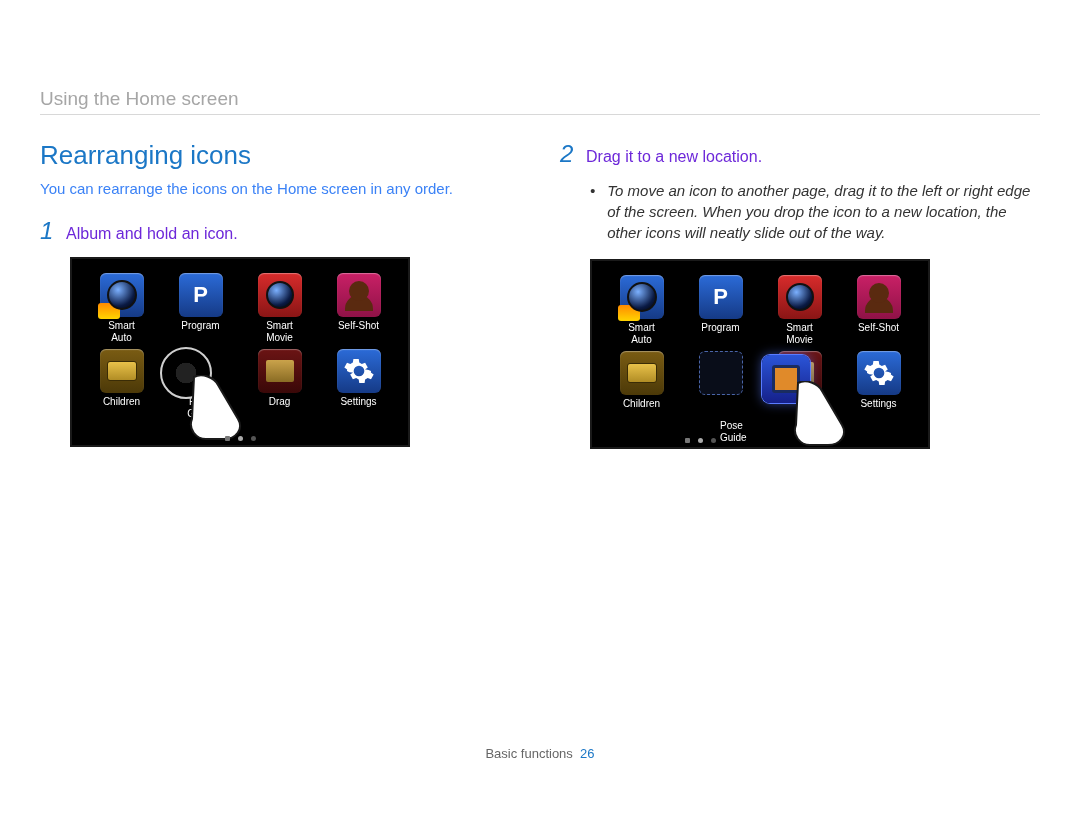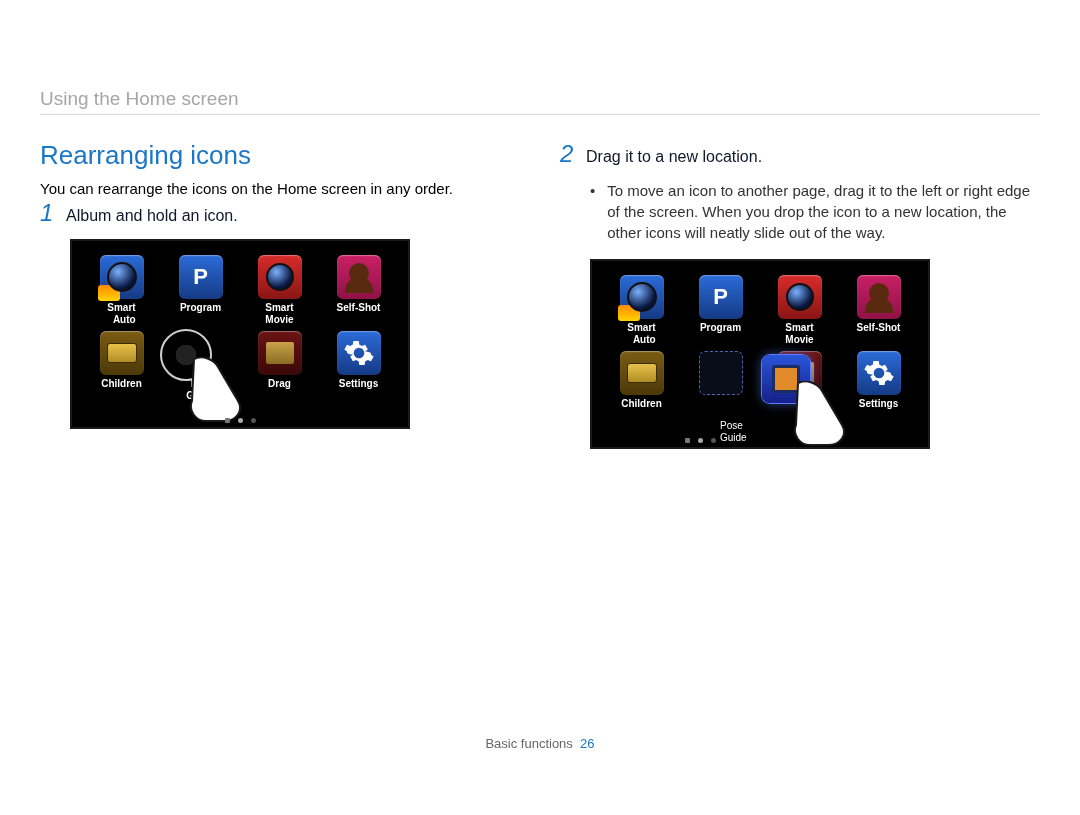--- a/index.html
+++ b/index.html
@@ -36,47 +36,49 @@
   }
   .col { flex: 1; }
   .section-title {
     font-size: 26px;
     color: #1b77c6;
     font-weight: 400;
     margin-bottom: 8px;
   }
   .body-text {
     font-size: 15px;
-    color: #000000;
+    color: #3b82f6;
+    margin-bottom: 18px;
     line-height: 1.35;
   }
   .step {
     display: flex;
     align-items: baseline;
     gap: 10px;
     margin-bottom: 12px;
   }
   .step-num {
     font-size: 24px;
     color: #1b77c6;
     font-style: italic;
     font-weight: 300;
     min-width: 16px;
   }
   .step-text {
     font-size: 16px;
-    color: #0f172a;
+    color: #6d28d9;
   }
   .bullet {
     display: flex;
     gap: 10px;
     font-size: 15px;
     color: #333;
     line-height: 1.4;
     padding-left: 30px;
+    font-style: italic;
   }
   .bullet::before {
     content: "•";
     color: #333;
     margin-right: 2px;
   }
   .screen {
     width: 340px;
     height: 190px;
     border: 2px solid #1a1a1a;
@@ -150,23 +152,22 @@
   .ico-settings svg { width:32px; height:32px; }
   .placeholder-slot{
     width:44px; height:44px; border-radius:6px;
     border:1px dashed #4a65a8; margin-bottom:3px;
     background: rgba(60,90,170,.15);
   }
   .lbl {
     font-size: 10px;
     color: #fff;
     line-height: 1.15;
-    text-align: right;
+    text-align: center;
     min-height: 22px;
-    font-weight: bold;
   }
   .pager {
     position: absolute;
     bottom: 4px;
     left: 0; right: 0;
     display: flex;
     justify-content: center;
     gap: 8px;
   }
   .dot {
@@ -200,21 +201,21 @@
   .drag-icon-b::after{
     content:""; width:22px; height:22px; background:#e08a2a;
     border:3px solid #1a2c60; border-radius:3px;
   }
   .pose-label-b{
     position:absolute; bottom:4px; left:128px;
     font-size:10px; color:#fff; line-height:1.15;
   }
   .footer {
     position: absolute;
-    bottom: 64px;
+    bottom: 54px;
     left: 0; right: 0;
     text-align: center;
     font-size: 13px;
     color: #666;
   }
   .footer .pg { color: #1b77c6; }
 </style>
 </head>
 <body>
 

